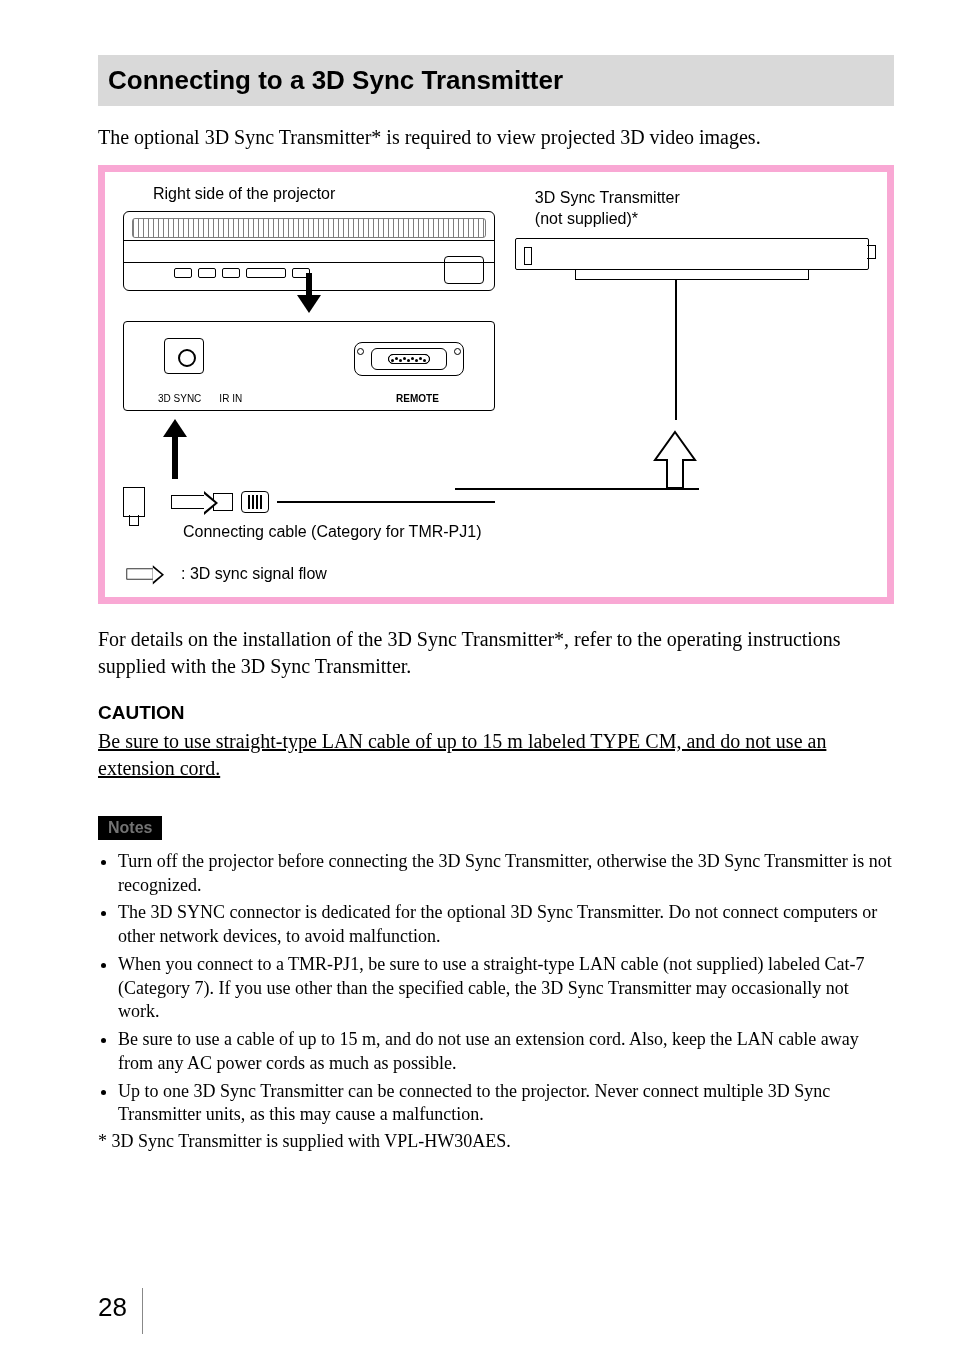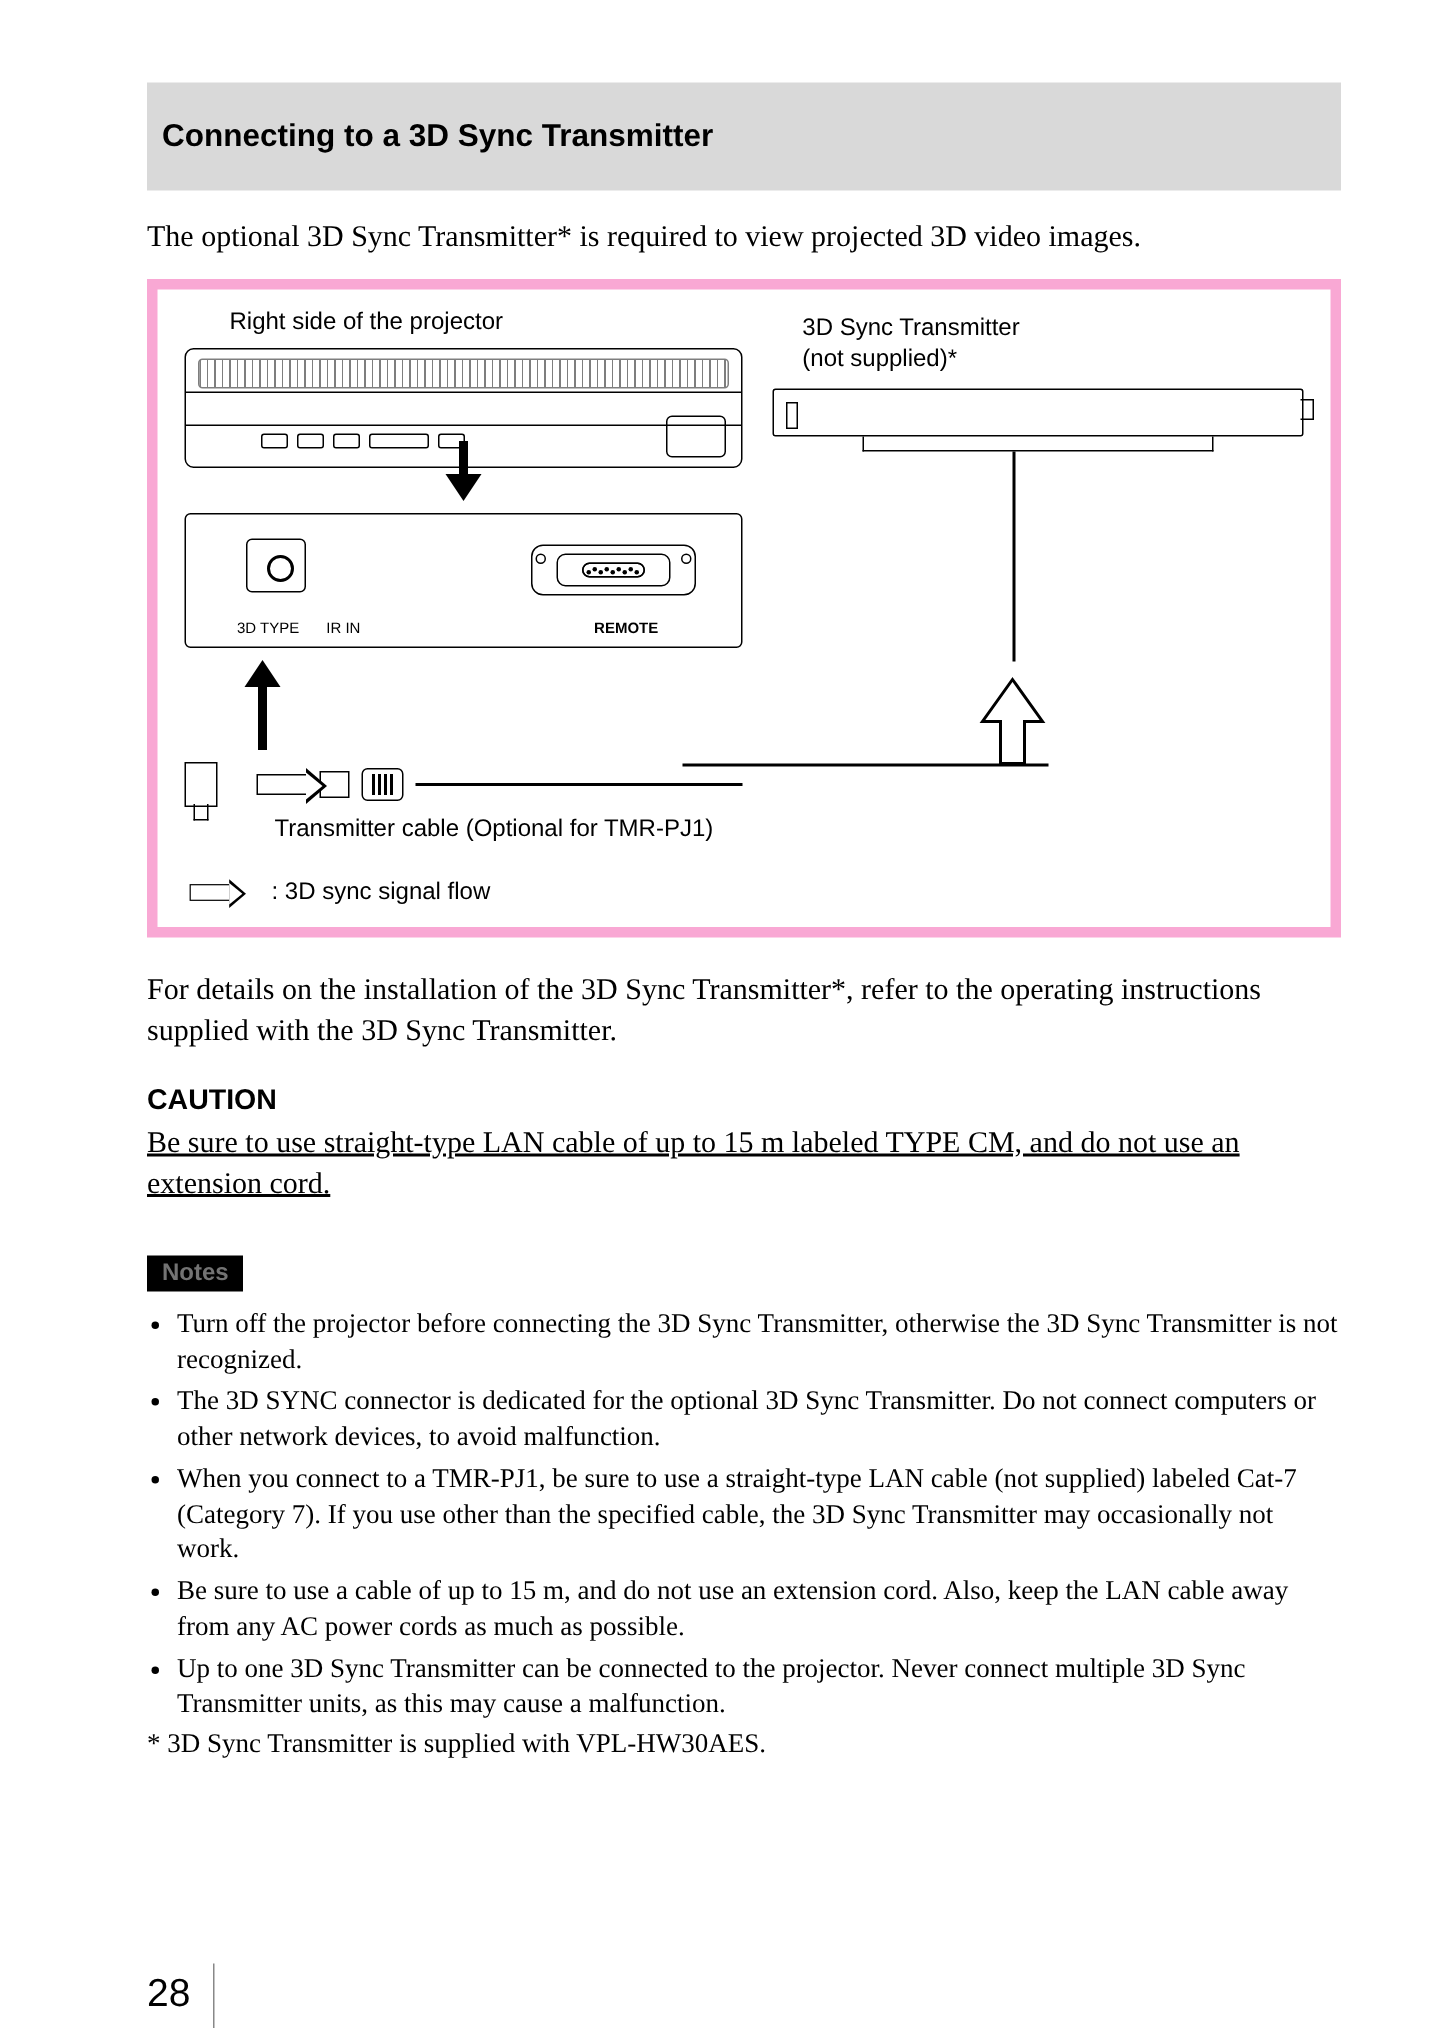--- a/index.html
+++ b/index.html
@@ -9,24 +9,24 @@
     font-family: "Times New Roman", serif;
     background: #fff;
     color: #000;
     width: 954px;
   }
   .page {
     padding: 55px 60px 40px 98px;
   }
   .section-header {
     background: #d9d9d9;
-    padding: 24px 10px;
+    padding: 10px 10px;
     font-family: Arial, Helvetica, sans-serif;
     font-weight: bold;
-    font-size: 21px;
+    font-size: 26px;
     margin-bottom: 18px;
   }
   .body-text {
     font-size: 20px;
     line-height: 1.35;
     margin: 0 0 14px 0;
   }
   .diagram-box {
     border: 7px solid #f9a8d4;
     padding: 12px 18px 14px 18px;
@@ -252,40 +252,40 @@
                 <div class="dot-row" style="padding-top:2px;">
                   <i></i>
                   <i></i>
                   <i></i>
                   <i></i>
                 </div>
               </div>
               <span class="sR"></span>
           </div>
           <div class="port-labels">
-            <span>3D TYPE</span>
+            <span>3D SYNC</span>
             <span>IR IN</span>
             <span>REMOTE</span>
           </div>
         </div>
         <div class="arrow-up"></div>
         <div class="cable-row">
           <div class="plug"></div>
           <div style="width:10px"></div>
           <div class="flow-arrow outline"></div>
           <div class="conn-small"></div>
           <div class="ferrite">
               <span></span>
               <span></span>
               <span></span>
               <span></span>
             </div>
           <div style="flex:1;height:2px;background:#000;"></div>
         </div>
-        <div class="cable-caption">Transmitter cable (Optional for TMR-PJ1)</div>
+        <div class="cable-caption">Connecting cable (Category for TMR-PJ1)</div>
       </div>
 
       <div class="diagram-right">
         <div class="diag-label" style="margin-top:4px;margin-left:20px;">
           <span>3D Sync Transmitter</span><br>
           <span>(not supplied)*</span>
         </div>
         <div class="transmitter"></div>
         <div class="trans-base"></div>
         <div class="trans-stem"></div>

